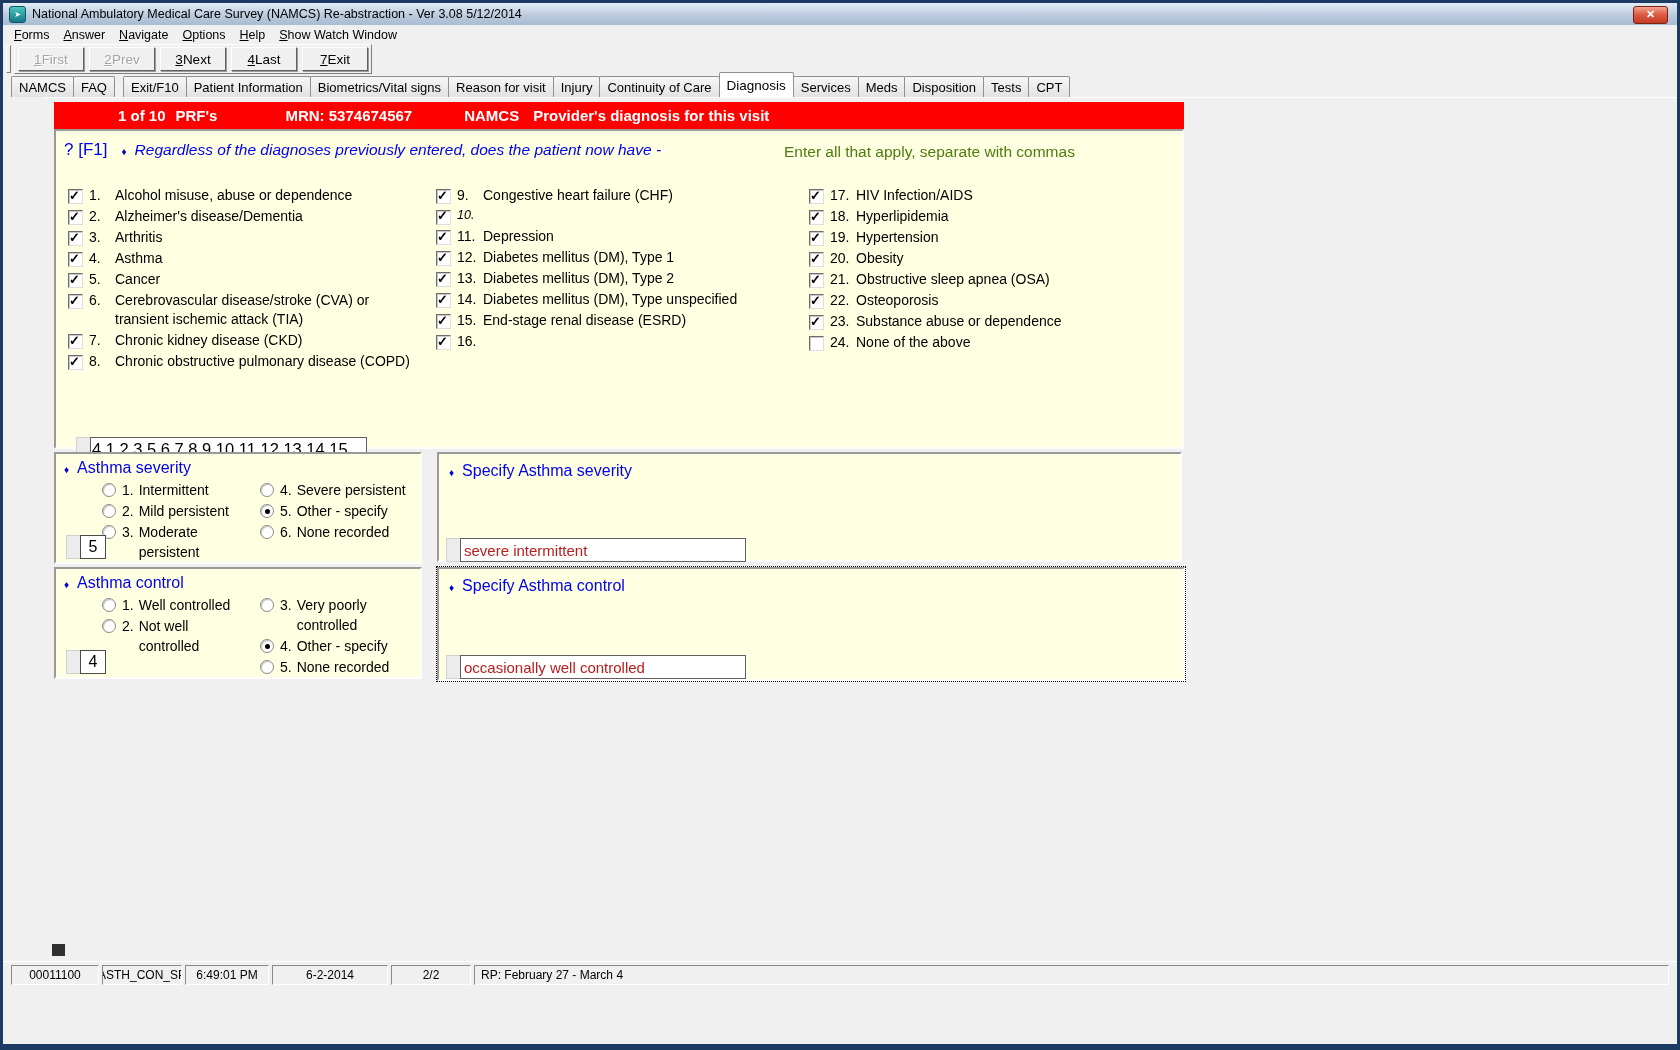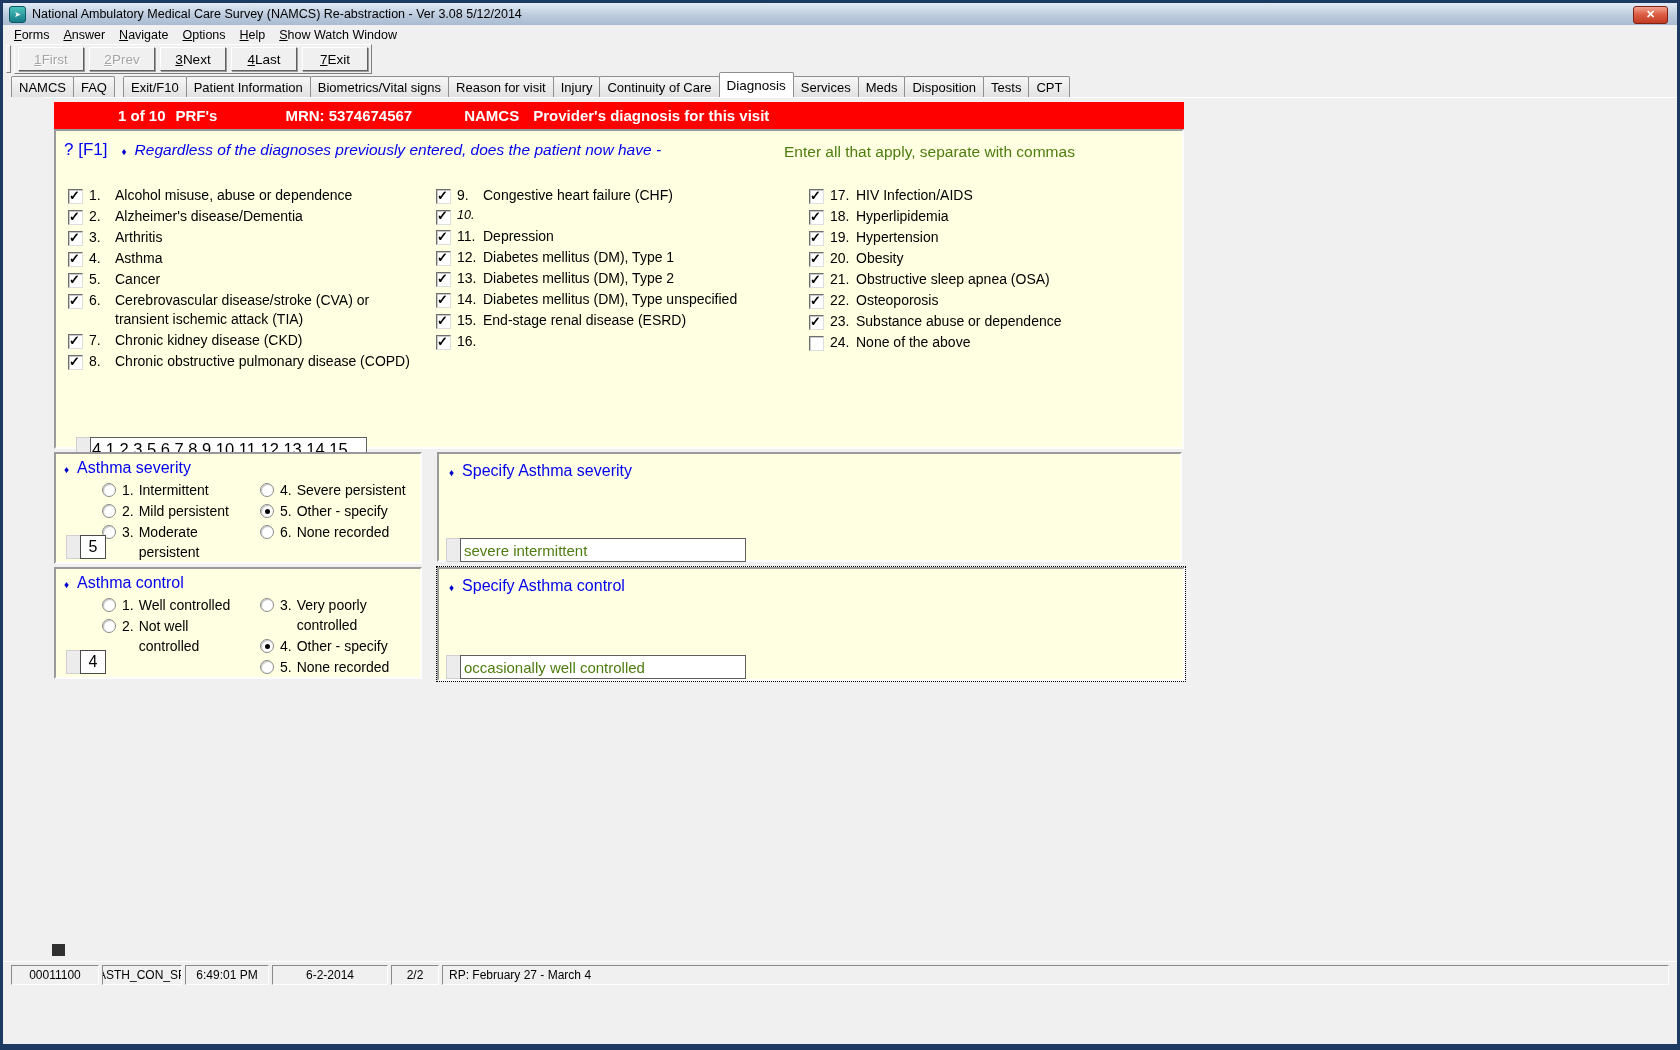--- a/index.html
+++ b/index.html
@@ -85,32 +85,32 @@
   .radio.on::after{content:"";width:5px;height:5px;border-radius:50%;background:#000;}
   .ro-num{margin:0 5px 0 6px;white-space:nowrap;}
   .c1 .ro-label{max-width:106px;}
   .c2 .ro-label{max-width:134px;}
   .val-row{position:absolute;left:10px;bottom:3px;display:flex;height:24px;}
   .val-box{width:26px;box-sizing:border-box;border:1px solid #4a4a4a;background:#fff;
     font-size:16px;display:flex;align-items:center;justify-content:center;}
   .spec-input-row{position:absolute;left:7px;top:84px;display:flex;}
   .spec-ctl .spec-input-row{top:86px;}
   .spec-input{width:286px;height:24px;box-sizing:border-box;border:1px solid #5f5f5f;background:#fff;
-    font-family:inherit;font-size:15px;padding:0 3px;color:#4d7c0f;}
+    font-family:inherit;font-size:15px;padding:0 3px;color:#b91c1c;}
   .dark-sq{position:absolute;left:8px;top:846px;width:13px;height:12px;background:#303030;}
   
   .statusbar{position:absolute;left:0;right:0;top:958px;height:26px;background:#f0f0f0;border-top:1px solid #fff;
     display:flex;align-items:center;gap:3px;padding:0 8px;font-size:12px;}
   .sb-panel{height:20px;box-sizing:border-box;border:1px solid;border-color:#8a8a8a #fff #fff #8a8a8a;
     display:flex;align-items:center;justify-content:center;padding:0 4px;white-space:nowrap;overflow:hidden;}
   .statusbar span:nth-of-type(1){width:88px}
   .statusbar span:nth-of-type(2){width:80px}
   .statusbar span:nth-of-type(3){width:84px}
   .statusbar span:nth-of-type(4){width:116px}
-  .statusbar span:nth-of-type(5){width:48px}
+  .statusbar span:nth-of-type(5){width:80px}
   .statusbar span:nth-of-type(6){flex:1;justify-content:flex-start;padding-left:6px}
 </style>
 </head>
 <body>
 
 <div class="win">
 
   <div class="titlebar">
     <span class="app-icon">➤</span>
     <span class="title-text">National Ambulatory Medical Care Survey (NAMCS) Re-abstraction  - Ver 3.08 5/12/2014</span>

